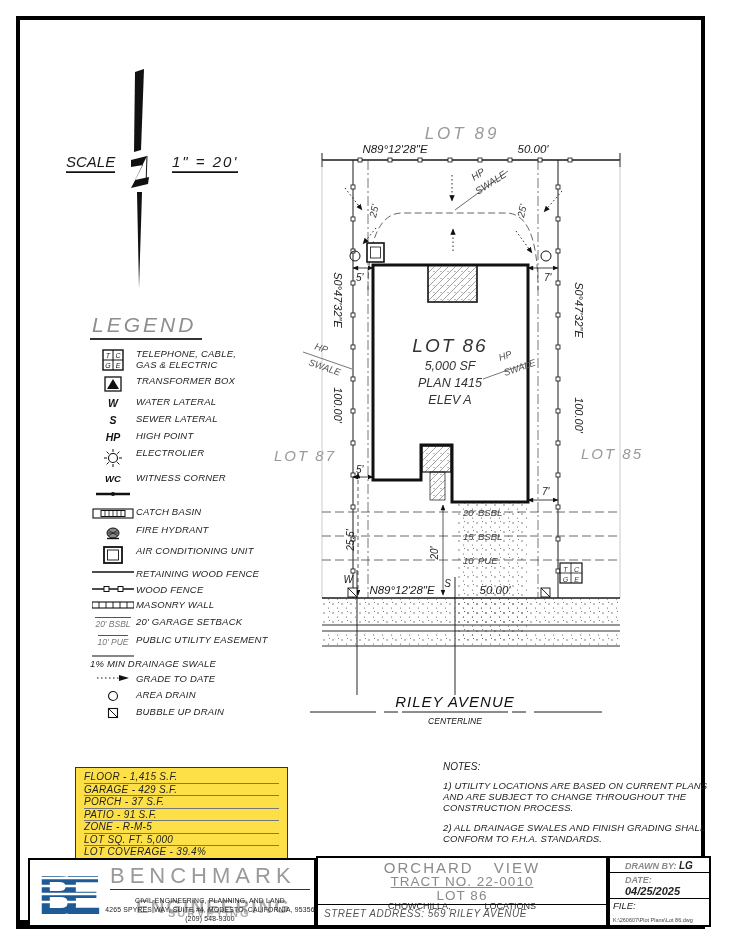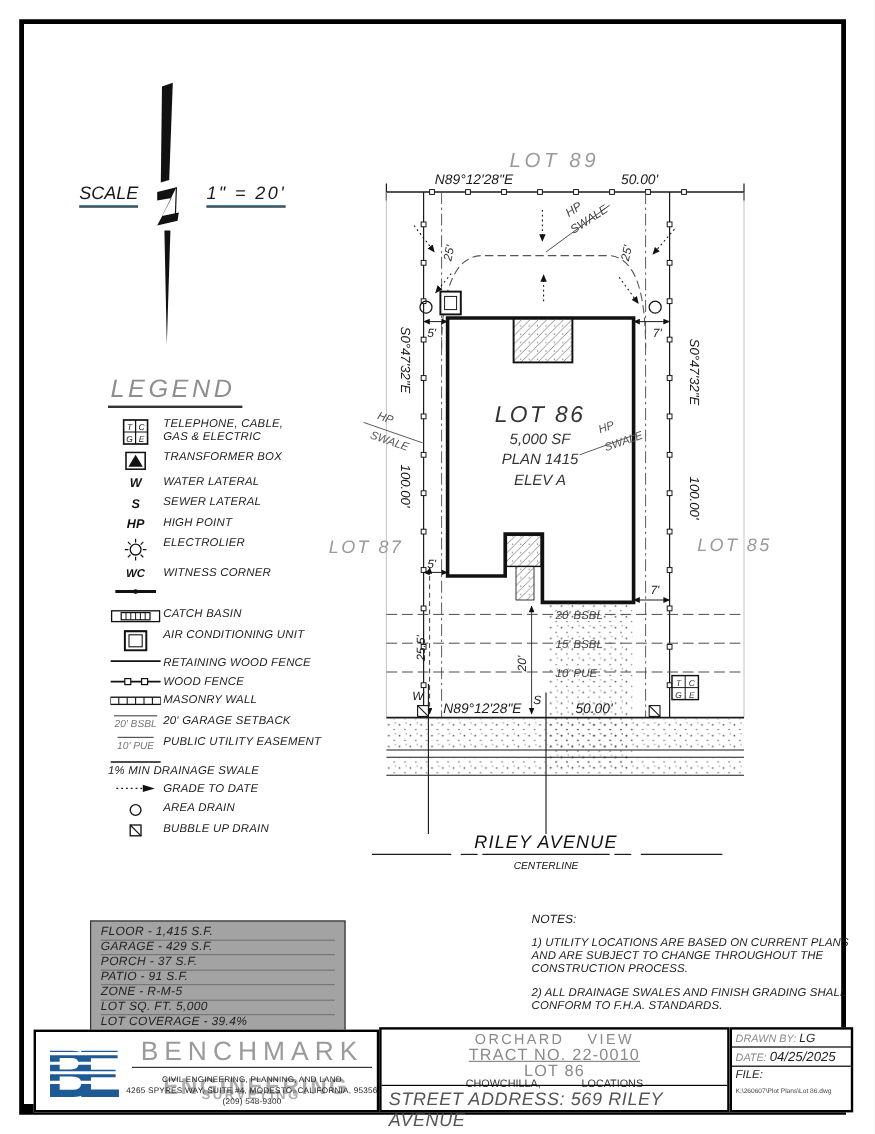--- a/index.html
+++ b/index.html
@@ -15,39 +15,39 @@
   
   #legend{position:absolute;left:90px;top:313px;width:224px;}
   .leg-title{font-size:21px;font-style:italic;color:#8e8e8e;letter-spacing:3px;
              border-bottom:2px solid #333;display:inline-block;padding:0 6px 1px 2px;margin-bottom:9px;}
   .leg-row{display:flex;align-items:flex-start;margin-bottom:5px;}
   .leg-sym{width:46px;display:flex;justify-content:center;align-items:center;flex:none;}
   .leg-lbl{font-size:9.5px;font-style:italic;color:#1c1c1c;white-space:pre-line;line-height:10.5px;letter-spacing:.2px;}
   .symtxt{font-size:10.5px;font-style:italic;font-weight:bold;color:#111;}
   .ovl{font-size:8.5px;font-style:italic;color:#777;border-top:1px solid #555;padding-top:1px;}
   
-  #stats{position:absolute;left:75px;top:767px;width:213px;border:1.5px solid #333;padding:3px 8px 2px 8px;box-sizing:border-box;background:#a3a3a3;}
+  #stats{position:absolute;left:75px;top:767px;width:213px;border:1.5px solid #333;padding:3px 8px 2px 8px;box-sizing:border-box;background:#fde047;}
   .stat-line{font-size:10px;font-style:italic;color:#222;border-bottom:1px solid #777;
              line-height:11.5px;margin-bottom:0px;letter-spacing:.3px;}
   
   #notes{position:absolute;left:443px;top:761px;width:268px;font-style:italic;color:#1c1c1c;}
   #notes .nt{font-size:10px;margin-bottom:8px;}
   #notes .np{font-size:9.5px;line-height:11px;margin-bottom:9px;letter-spacing:.1px;}
   
   #titleblock{position:absolute;left:28px;top:856px;width:683px;height:71px;box-sizing:border-box;}
   .tb-box{position:absolute;border:2px solid #000;box-sizing:border-box;background:#fff;}
   #tb-logo{left:0;top:2px;width:288px;height:69px;}
   #tb-center{left:288px;top:0;width:292px;height:71px;}
   #tb-right{left:580px;top:0;width:103px;height:71px;}
   .tb-c-line{text-align:center;color:#8a8a8a;line-height:1;}
   #tb-street{position:absolute;left:0;right:0;bottom:0;height:17px;border-top:1.5px solid #000;
-             font-size:15px;font-style:italic;color:#555;padding:3px 0 0 6px;letter-spacing:.5px;}
-  .meta-row{border-bottom:1.5px solid #000;padding:2px 3px 1px 3px;font-size:9px;color:#8a8a8a;font-style:italic;}
+             font-size:10px;font-style:italic;color:#555;padding:3px 0 0 6px;letter-spacing:.5px;}
+  .meta-row{border-bottom:1.5px solid #000;padding:2px 3px 1px 15px;font-size:9px;color:#8a8a8a;font-style:italic;font-weight:bold;}
   .meta-val{color:#222;font-size:10px;}
-  .benchmark{font-size:22px;color:#9a9a9a;letter-spacing:5px;line-height:1;text-align:center;}
+  .benchmark{font-size:22px;color:#9a9a9a;letter-spacing:5px;line-height:1;text-align:left;}
   .bm-rule{border-top:1.5px solid #333;margin-top:2px;}
   .bm-small{font-size:6.8px;color:#222;text-align:center;line-height:8.5px;letter-spacing:.2px;}
   .bm-overlay{position:absolute;color:#6f6f6f;font-weight:bold;opacity:.55;letter-spacing:2px;white-space:nowrap;}
 </style>
 </head>
 <body>
 
 <div id="sheet">
   <div class="border-frame"></div>
 
@@ -147,20 +147,34 @@
               <line x1="17" y1="3.5" x2="17" y2="9.5"></line>
               <line x1="21" y1="3.5" x2="21" y2="9.5"></line>
               <line x1="25" y1="3.5" x2="25" y2="9.5"></line>
               <line x1="29" y1="3.5" x2="29" y2="9.5"></line>
             </g>
         </svg>
       </div>
       <div class="leg-lbl">CATCH BASIN</div>
     </div>
 
+    <div class="leg-row">
+      <div class="leg-sym">
+        <svg width="18" height="16" viewBox="0 0 18 16">
+          <ellipse cx="9" cy="8" rx="6" ry="5" fill="#888" stroke="#111" stroke-width="1"></ellipse>
+          <g stroke="#111" stroke-width=".7">
+              <line x1="4" y1="5" x2="14" y2="11"></line>
+              <line x1="4" y1="8" x2="14" y2="8"></line>
+              <line x1="4" y1="11" x2="14" y2="5"></line>
+            </g>
+          <line x1="3" y1="13.5" x2="15" y2="13.5" stroke="#111" stroke-width="1.4"></line>
+        </svg>
+      </div>
+      <div class="leg-lbl">FIRE HYDRANT</div>
+    </div>
 
     <div class="leg-row">
       <div class="leg-sym">
         <svg width="20" height="18" viewBox="0 0 20 18">
           <rect x="1" y="1" width="18" height="16" fill="none" stroke="#111" stroke-width="1.8"></rect>
           <rect x="4.5" y="4" width="11" height="10" fill="none" stroke="#111" stroke-width=".9"></rect>
         </svg>
       </div>
       <div class="leg-lbl">AIR CONDITIONING UNIT</div>
     </div>
@@ -478,21 +492,21 @@
       </div>
       <div class="bm-overlay" style="left:106px;top:36px;font-size:19px;">ENGINEERING</div>
       <div class="bm-overlay" style="left:138px;top:47px;font-size:11px;">SURVEYING</div>
       <div class="abs bm-small" style="left:75px;top:37px;width:210px;">CIVIL ENGINEERING, PLANNING, AND LAND</div>
       <div class="abs bm-small" style="left:75px;top:46px;width:210px;">4265 SPYRES WAY, SUITE #4, MODESTO, CALIFORNIA, 95356</div>
       <div class="abs bm-small" style="left:75px;top:55px;width:210px;">(209) 548-9300</div>
     </div>
 
     <div class="tb-box" id="tb-center">
       <div style="padding-top:2px;">
-        <div class="tb-c-line" style="font-size:12px;letter-spacing:2px;word-spacing:14px;">ORCHARD VIEW</div>
+        <div class="tb-c-line" style="font-size:15px;letter-spacing:2px;word-spacing:14px;">ORCHARD VIEW</div>
         <div class="tb-c-line" style="font-size:13.5px;letter-spacing:1px;text-decoration:underline;">TRACT NO. 22-0010</div>
         <div class="tb-c-line" style="font-size:13.5px;letter-spacing:1px;">LOT 86</div>
         <div style="display:flex;justify-content:center;gap:34px;font-size:9px;color:#333;line-height:1;">
           <span>CHOWCHILLA,</span>
           <span>LOCATIONS</span>
         </div>
       </div>
       <div id="tb-street">STREET ADDRESS: 569 RILEY AVENUE</div>
     </div>
 

